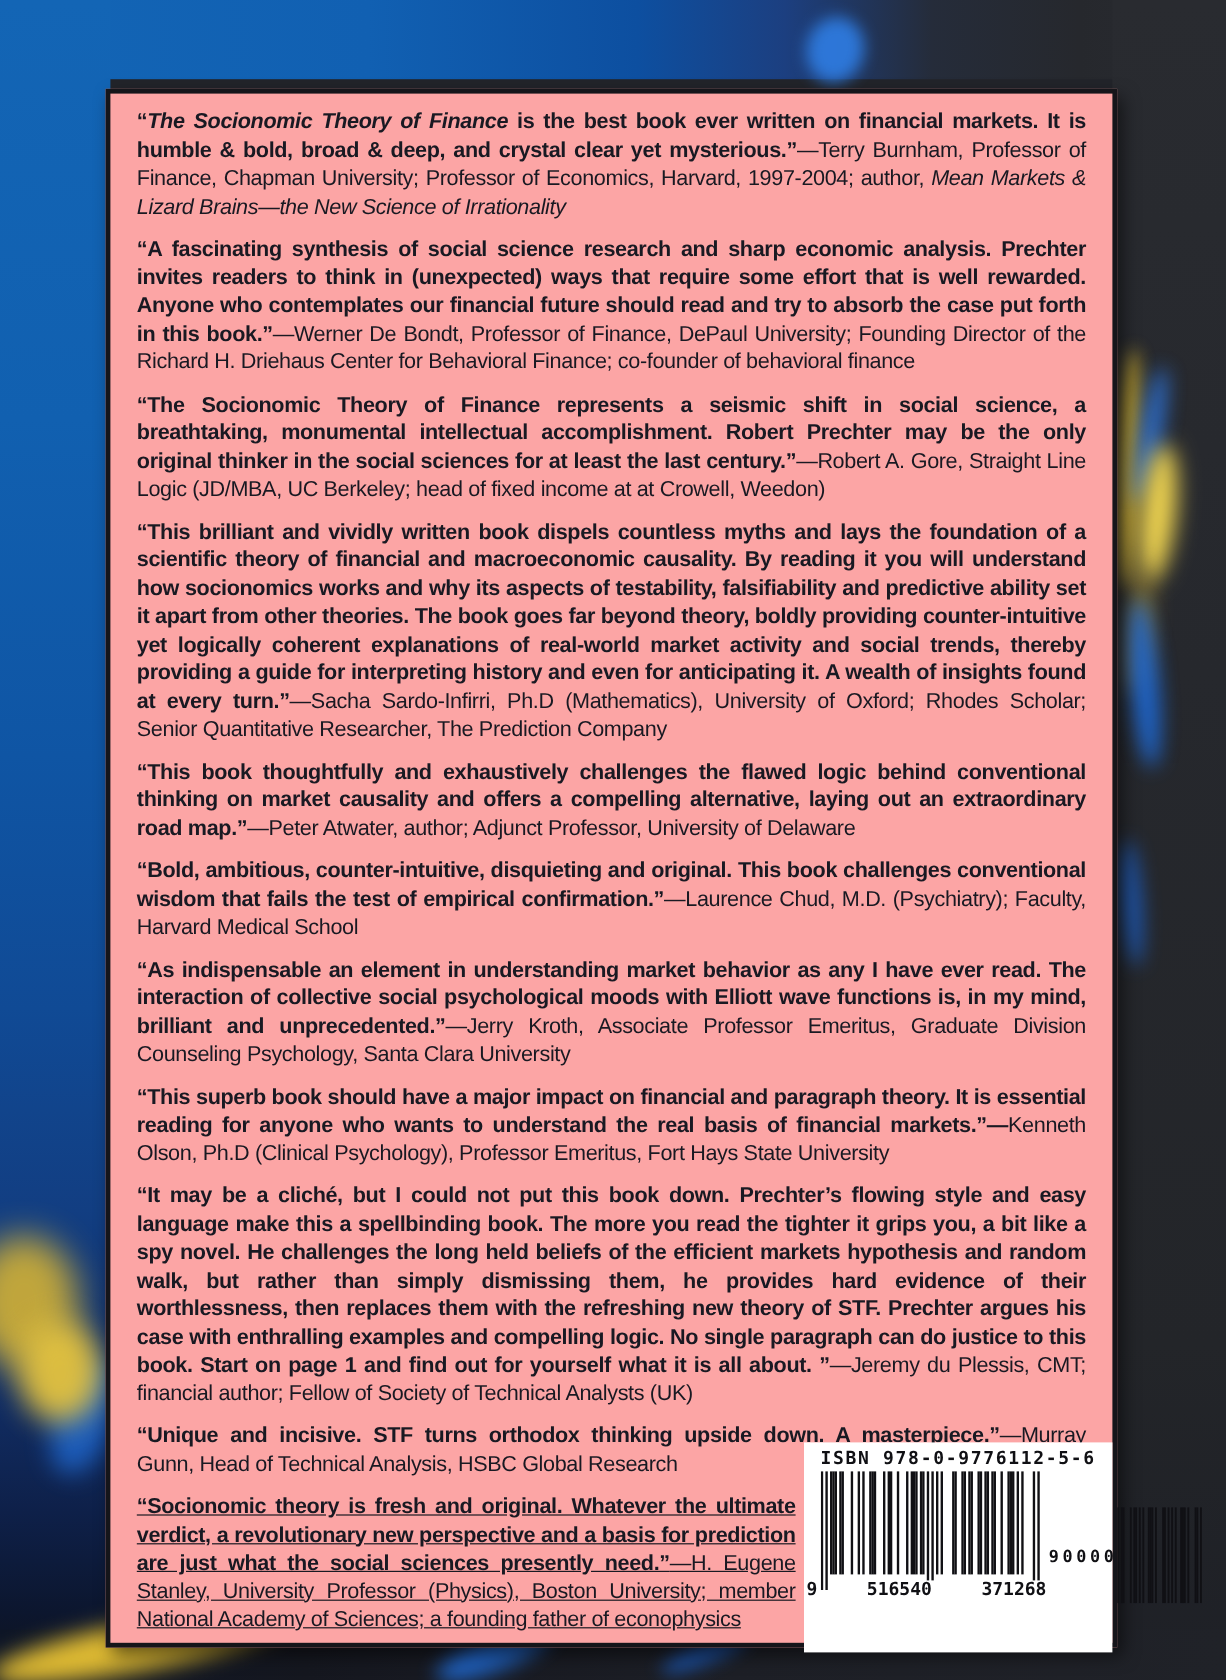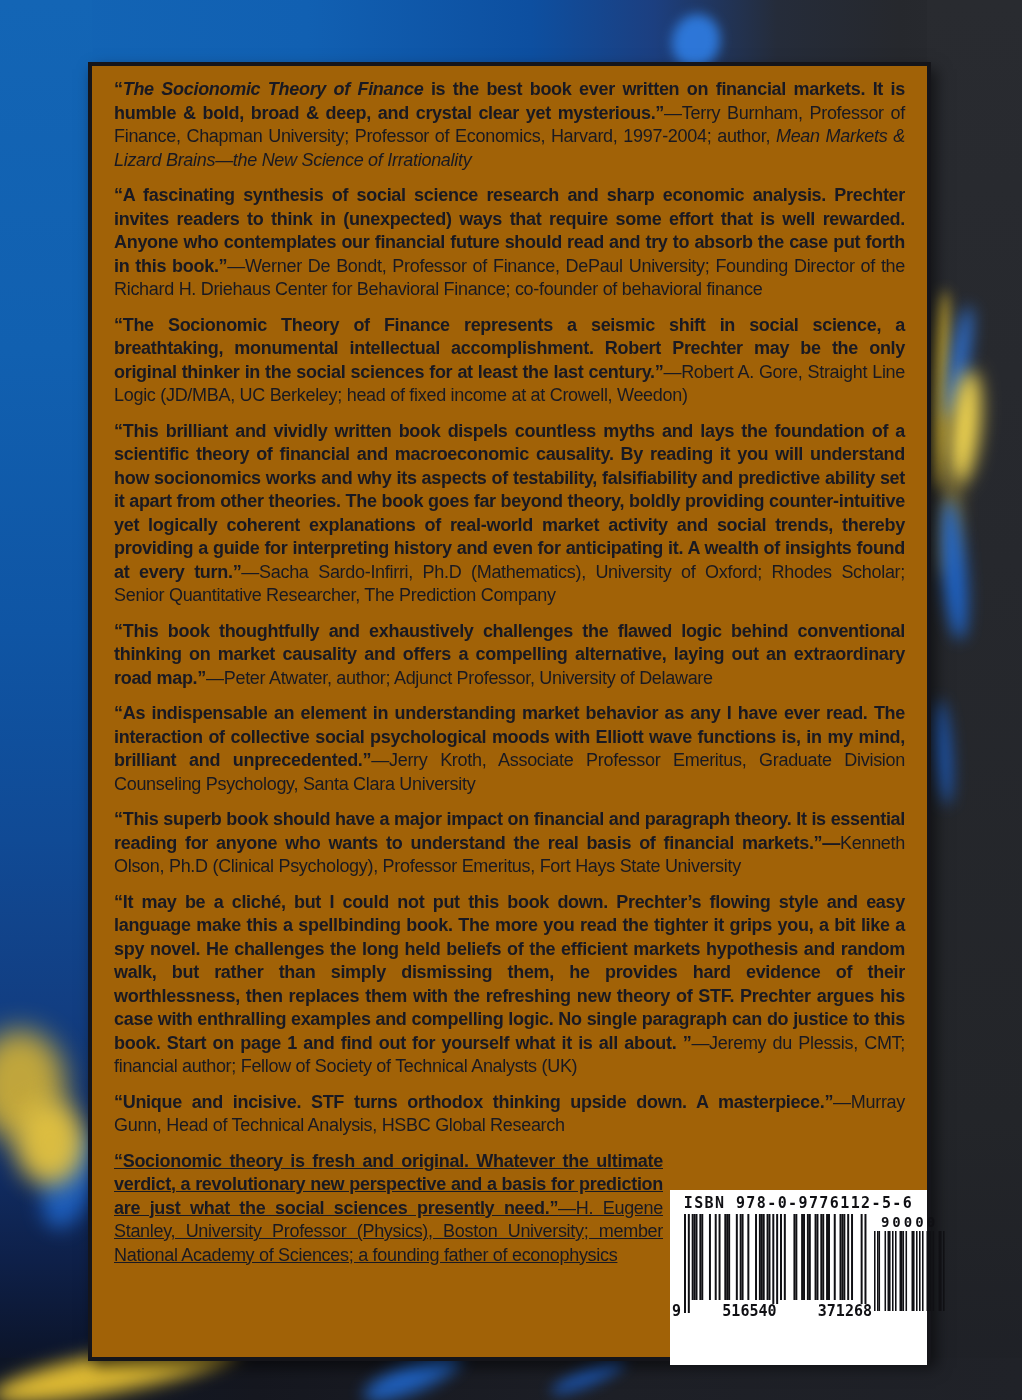--- a/index.html
+++ b/index.html
@@ -27,22 +27,22 @@
   .s6{left:935px;top:700px;width:16px;height:105px;background:#1d5ec2;filter:blur(8px);transform:rotate(-4deg);opacity:.9;}
   .s7{left:45px;top:1130px;width:50px;height:100px;background:#1e62c4;filter:blur(10px);transform:rotate(18deg);opacity:.9;}
   .s8{left:-25px;top:1030px;width:90px;height:110px;background:#d3b236;filter:blur(14px);opacity:.9;}
   .s9{left:15px;top:1100px;width:70px;height:85px;background:#e4c33f;filter:blur(12px);opacity:.95;}
   .s10{left:-10px;top:1352px;width:250px;height:40px;background:#dcb832;filter:blur(9px);transform:rotate(-11deg);}
   .s11{left:360px;top:1362px;width:105px;height:30px;background:#2066ca;filter:blur(8px);transform:rotate(-23deg);opacity:.9;}
   .s12{left:548px;top:1368px;width:80px;height:18px;background:#1b56b2;filter:blur(7px);transform:rotate(-23deg);opacity:.85;}
   .s13{left:672px;top:14px;width:48px;height:55px;background:#2e7ade;filter:blur(6px);transform:rotate(14deg);opacity:.95;}
 
   .panel{
-    position:absolute;left:88px;top:62px;width:843px;height:1299px;z-index:2;
-    box-sizing:border-box;border:4px solid #15151a;background:#a16207;
+    position:absolute;left:88px;top:74px;width:843px;height:1299px;z-index:2;
+    box-sizing:border-box;border:4px solid #15151a;background:#fca5a5;
     padding:12px 22px;box-shadow:5px 7px 14px rgba(0,0,0,.55);
   }
   .q{
     margin:0 0 12px 0;text-align:justify;
     font-size:18px;line-height:23.5px;letter-spacing:-0.3px;color:#191922;
   }
   .q b{font-weight:bold;}
   .q .it{font-style:italic;}
   .q .attr{font-weight:normal;}
   .q.narrow{margin-right:242px;text-decoration:underline;}
@@ -57,21 +57,21 @@
     font-family:"DejaVu Sans Mono",monospace;font-weight:bold;font-size:15px;
     letter-spacing:1.4px;white-space:nowrap;text-align:center;line-height:18px;
   }
   .code-row{display:flex;flex:1;margin-top:2px;}
   .main-col{width:184px;margin-left:6px;position:relative;}
   .digits-row{
     display:flex;justify-content:space-between;width:204px;margin-left:-14px;margin-top:-13px;
     font-family:"DejaVu Sans Mono",monospace;font-weight:bold;font-size:15px;line-height:15px;
   }
   .digits-row span{background:#ffffff;padding:0 2px;}
-  .supp-col{margin-left:6px;width:72px;display:flex;flex-direction:column;align-items:center;}
+  .supp-col{margin-left:6px;width:72px;display:flex;align-items:center;}
   .supp-label{
     font-family:"DejaVu Sans Mono",monospace;font-weight:bold;font-size:14px;
     letter-spacing:3px;line-height:16px;margin-bottom:1px;
   }
 </style>
 </head>
 <body>
 
 <div class="bg">
   <div class="strip strip-top"></div>
@@ -97,20 +97,21 @@
   <p class="q"><b>“</b><b class="it">The Socionomic Theory of Finance</b><b> is the best book ever written on financial markets. It is humble &amp; bold, broad &amp; deep, and crystal clear yet mysterious.”</b><span class="attr">—Terry Burnham, Professor of Finance, Chapman University; Professor of Economics, Harvard, 1997-2004; author, </span><span class="attr it">Mean Markets &amp; Lizard Brains—the New Science of Irrationality</span></p>
 
   <p class="q"><b>“A fascinating synthesis of social science research and sharp economic analysis. Prechter invites readers to think in (unexpected) ways that require some effort that is well rewarded. Anyone who contemplates our financial future should read and try to absorb the case put forth in this book.”</b><span class="attr">—Werner De Bondt, Professor of Finance, DePaul University; Founding Director of the Richard H. Driehaus Center for Behavioral Finance; co-founder of behavioral finance</span></p>
 
   <p class="q"><b>“The Socionomic Theory of Finance represents a seismic shift in social science, a breathtaking, monumental intellectual accomplishment. Robert Prechter may be the only original thinker in the social sciences for at least the last century.”</b><span class="attr">—Robert A. Gore, Straight Line Logic (JD/MBA, UC Berkeley; head of fixed income at at Crowell, Weedon)</span></p>
 
   <p class="q"><b>“This brilliant and vividly written book dispels countless myths and lays the foundation of a scientific theory of financial and macroeconomic causality. By reading it you will understand how socionomics works and why its aspects of testability, falsifiability and predictive ability set it apart from other theories. The book goes far beyond theory, boldly providing counter-intuitive yet logically coherent explanations of real-world market activity and social trends, thereby providing a guide for interpreting history and even for anticipating it. A wealth of insights found at every turn.”</b><span class="attr">—Sacha Sardo-Infirri, Ph.D (Mathematics), University of Oxford; Rhodes Scholar; Senior Quantitative Researcher, The Prediction Company</span></p>
 
   <p class="q"><b>“This book thoughtfully and exhaustively challenges the flawed logic behind conventional thinking on market causality and offers a compelling alternative, laying out an extraordinary road map.”</b><span class="attr">—Peter Atwater, author; Adjunct Professor, University of Delaware</span></p>
 
+  <p class="q"><b>“Bold, ambitious, counter-intuitive, disquieting and original. This book challenges conventional wisdom that fails the test of empirical confirmation.”</b><span class="attr">—Laurence Chud, M.D. (Psychiatry); Faculty, Harvard Medical School</span></p>
 
   <p class="q"><b>“As indispensable an element in understanding market behavior as any I have ever read. The interaction of collective social psychological moods with Elliott wave functions is, in my mind, brilliant and unprecedented.”</b><span class="attr">—Jerry Kroth, Associate Professor Emeritus, Graduate Division Counseling Psychology, Santa Clara University</span></p>
 
   <p class="q"><b>“This superb book should have a major impact on financial and paragraph theory. It is essential reading for anyone who wants to understand the real basis of financial markets.”—</b><span class="attr">Kenneth Olson, Ph.D (Clinical Psychology), Professor Emeritus, Fort Hays State University</span></p>
 
   <p class="q"><b>“It may be a cliché, but I could not put this book down. Prechter’s flowing style and easy language make this a spellbinding book. The more you read the tighter it grips you, a bit like a spy novel. He challenges the long held beliefs of the efficient markets hypothesis and random walk, but rather than simply dismissing them, he provides hard evidence of their worthlessness, then replaces them with the refreshing new theory of STF. Prechter argues his case with enthralling examples and compelling logic. No single paragraph can do justice to this book. Start on page 1 and find out for yourself what it is all about. ”</b><span class="attr">—Jeremy du Plessis, CMT; financial author; Fellow of Society of Technical Analysts (UK)</span></p>
 
   <p class="q"><b>“Unique and incisive. STF turns orthodox thinking upside down. A masterpiece.”</b><span class="attr">—Murray Gunn, Head of Technical Analysis, HSBC Global Research</span></p>
 
   <p class="q narrow"><b>“Socionomic theory is fresh and original. Whatever the ultimate verdict, a revolutionary new perspective and a basis for prediction are just what the social sciences presently need.”</b><span class="attr">—H. Eugene Stanley, University Professor (Physics), Boston University; member National Academy of Sciences; a founding father of econophysics</span></p>

